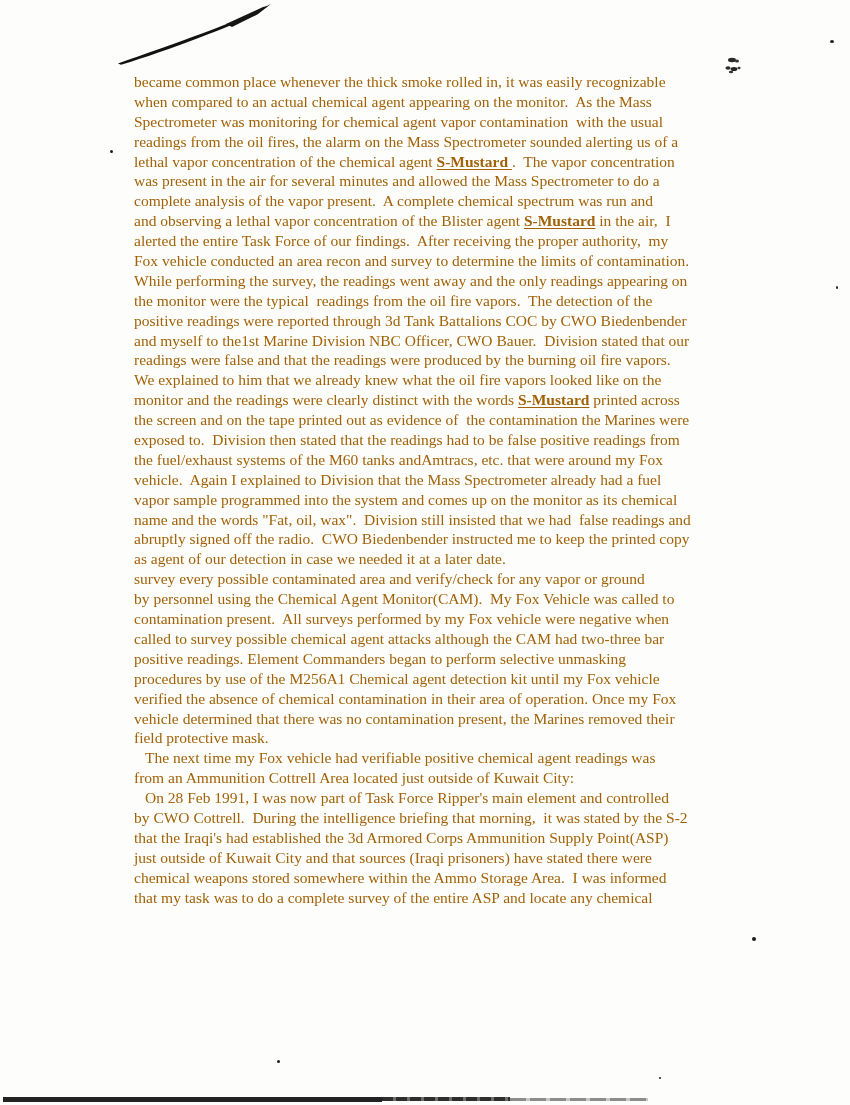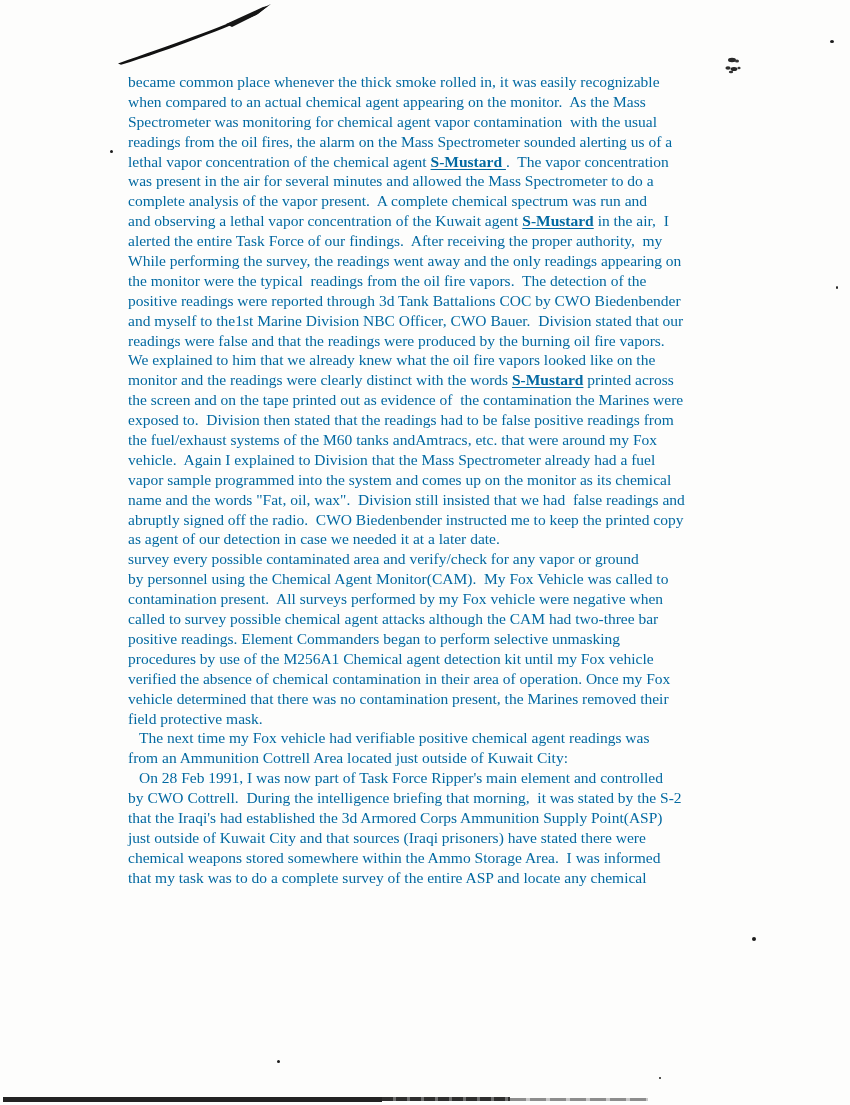--- a/index.html
+++ b/index.html
@@ -7,23 +7,23 @@
     width: 850px; height: 1105px;
     position: relative; overflow: hidden;
     background: #ffffff;
     font-family: "Liberation Serif", serif;
   }
   .page {
     position: absolute; inset: 0;
     background: #fdfdfc;
   }
   .textblock {
-    position: absolute; left: 128px; top: 72px; width: 640px;
+    position: absolute; left: 134px; top: 72px; width: 640px;
     font-size: 15.5px; line-height: 19.9px;
-    color: #0369a1;
+    color: #a16207;
     -webkit-font-smoothing: antialiased;
   }
   .line { white-space: pre; height: 19.9px; }
   .line.indent { padding-left: 11px; }
   .u {
     text-decoration: underline;
     text-decoration-thickness: 1.4px;
     text-underline-offset: 2px;
     font-weight: 700;
   }
@@ -83,22 +83,23 @@
   <div class="speck s-bot2"></div>
 
   <div class="textblock">
       <div class="line"><span>became common place whenever the thick smoke rolled in, it was easily recognizable</span></div>
       <div class="line"><span>when compared to an actual chemical agent appearing on the monitor.  As the Mass</span></div>
       <div class="line"><span>Spectrometer was monitoring for chemical agent vapor contamination  with the usual</span></div>
       <div class="line"><span>readings from the oil fires, the alarm on the Mass Spectrometer sounded alerting us of a</span></div>
       <div class="line"><span>lethal vapor concentration of the chemical agent </span><span class="u">S-Mustard </span><span>.  The vapor concentration</span></div>
       <div class="line"><span>was present in the air for several minutes and allowed the Mass Spectrometer to do a</span></div>
       <div class="line"><span>complete analysis of the vapor present.  A complete chemical spectrum was run and</span></div>
-      <div class="line"><span>and observing a lethal vapor concentration of the Kuwait agent </span><span class="u">S-Mustard</span><span> in the air,  I</span></div>
+      <div class="line"><span>and observing a lethal vapor concentration of the Blister agent </span><span class="u">S-Mustard</span><span> in the air,  I</span></div>
       <div class="line"><span>alerted the entire Task Force of our findings.  After receiving the proper authority,  my</span></div>
+      <div class="line"><span>Fox vehicle conducted an area recon and survey to determine the limits of contamination.</span></div>
       <div class="line"><span>While performing the survey, the readings went away and the only readings appearing on</span></div>
       <div class="line"><span>the monitor were the typical  readings from the oil fire vapors.  The detection of the</span></div>
       <div class="line"><span>positive readings were reported through 3d Tank Battalions COC by CWO Biedenbender</span></div>
       <div class="line"><span>and myself to the1st Marine Division NBC Officer, CWO Bauer.  Division stated that our</span></div>
       <div class="line"><span>readings were false and that the readings were produced by the burning oil fire vapors.</span></div>
       <div class="line"><span>We explained to him that we already knew what the oil fire vapors looked like on the</span></div>
       <div class="line"><span>monitor and the readings were clearly distinct with the words </span><span class="u">S-Mustard</span><span> printed across</span></div>
       <div class="line"><span>the screen and on the tape printed out as evidence of  the contamination the Marines were</span></div>
       <div class="line"><span>exposed to.  Division then stated that the readings had to be false positive readings from</span></div>
       <div class="line"><span>the fuel/exhaust systems of the M60 tanks andAmtracs, etc. that were around my Fox</span></div>

